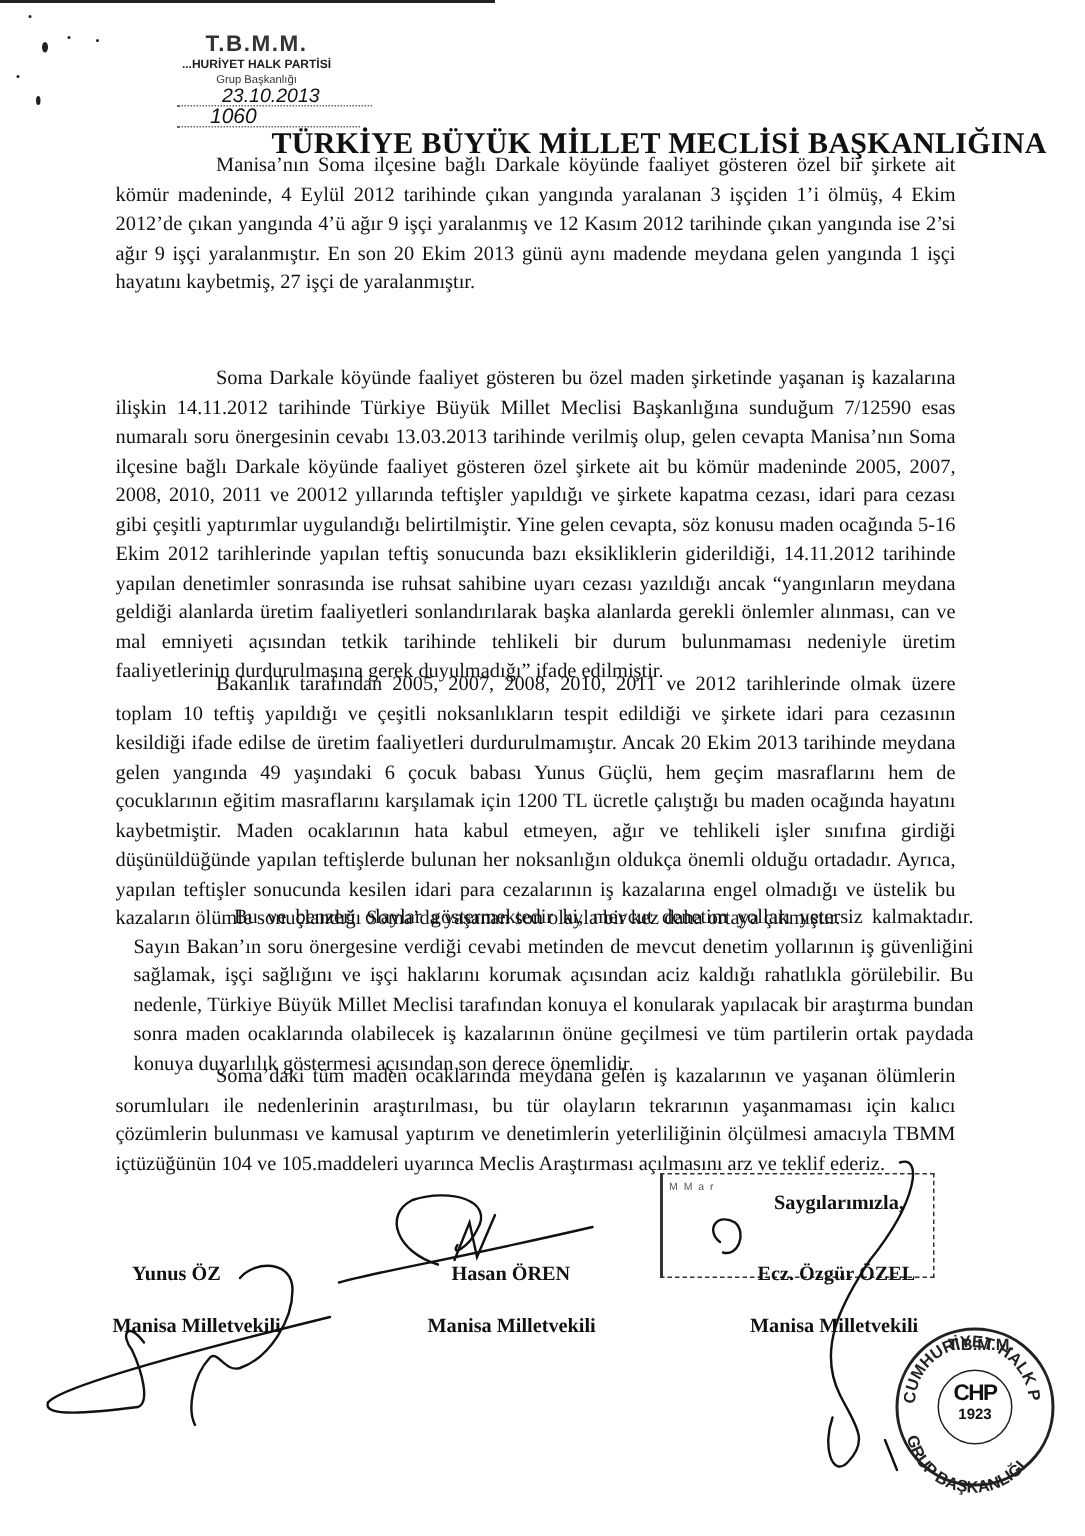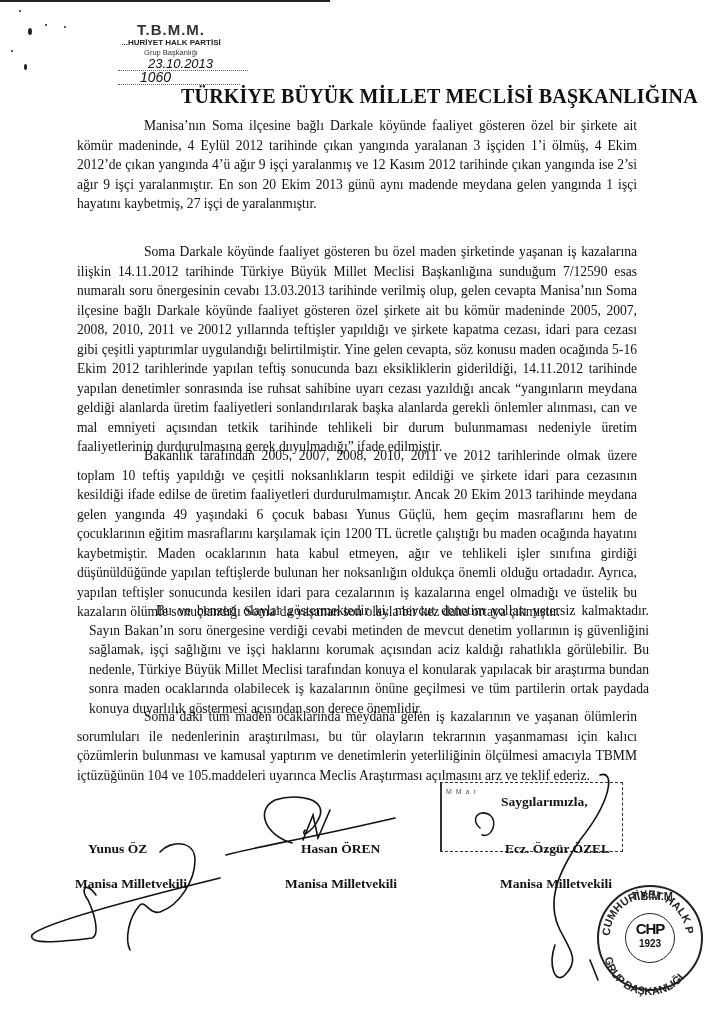--- a/index.html
+++ b/index.html
@@ -11,21 +11,21 @@
   .speck { position:absolute; background:#222; border-radius:50%; }
   .header-stamp { position:absolute; left:96px; top:22px; width:150px; font-family:"Liberation Sans", sans-serif; text-align:center; }
   .hs-title { font-size:15px; font-weight:bold; letter-spacing:1px; color:#333; line-height:16px; }
   .hs-party { font-size:8px; font-weight:bold; line-height:10px; color:#222; }
   .hs-grup { font-size:7.5px; line-height:9px; color:#333; }
   .hs-line { font-family:"Liberation Sans", sans-serif; font-style:italic; font-size:13px; line-height:13px; color:#111; text-align:left; padding-left:30px; border-bottom:1px dotted #666; width:100px; margin-left:22px; }
   .hs-line.num { font-size:14px; padding-left:22px; }
   .doc-title { position:absolute; left:181px; top:85px; font-weight:bold; font-size:20px; letter-spacing:0.2px; }
   .body-text { position:absolute; left:77px; width:560px; font-size:13.6px; line-height:19.5px; text-align:justify; }
   .body-text p { margin:0; text-indent:67px; }
-  .p1 { top:116px; }
+  .p1 { top:100px; }
   .p2 { top:210px;margin-top:32px; }
   .p3 { top:446px; }
   .p4 { top:601px;margin-left:12px; }
   .p5 { top:707px; }
   .sig { position:absolute; font-weight:bold; font-size:13.5px; white-space:nowrap; }
   .box { position:absolute; left:440px; top:782px; width:180px; height:68px; border:1px dashed #333; border-left:2px solid #333; }
   .box-scribble { position:absolute; left:446px; top:788px; font-size:7px; color:#555; letter-spacing:1px; font-family:"Liberation Sans", sans-serif; }
   svg.ink { position:absolute; left:0; top:0; width:723px; height:1024px; pointer-events:none; }
   .seal { position:absolute; left:597px; top:885px; width:102px; height:102px; border:2px solid #222; border-radius:50%; }
   .seal-inner { position:absolute; left:26px; top:26px; width:48px; height:48px; border:1.5px solid #222; border-radius:50%; text-align:center; font-family:"Liberation Sans", sans-serif; }
@@ -65,21 +65,21 @@
 <div class="body-text p4">
     <p>Bu ve benzeri olaylar göstermektedir ki, mevcut denetim yolları yetersiz kalmaktadır. Sayın Bakan’ın soru önergesine verdiği cevabi metinden de mevcut denetim yollarının iş güvenliğini sağlamak, işçi sağlığını ve işçi haklarını korumak açısından aciz kaldığı rahatlıkla görülebilir. Bu nedenle, Türkiye Büyük Millet Meclisi tarafından konuya el konularak yapılacak bir araştırma bundan sonra maden ocaklarında olabilecek iş kazalarının önüne geçilmesi ve tüm partilerin ortak paydada konuya duyarlılık göstermesi açısından son derece önemlidir.</p>
   </div>
 <div class="body-text p5">
     <p>Soma’daki tüm maden ocaklarında meydana gelen iş kazalarının ve yaşanan ölümlerin sorumluları ile nedenlerinin araştırılması, bu tür olayların tekrarının yaşanmaması için kalıcı çözümlerin bulunması ve kamusal yaptırım ve denetimlerin yeterliliğinin ölçülmesi amacıyla TBMM içtüzüğünün 104 ve 105.maddeleri uyarınca Meclis Araştırması açılmasını arz ve teklif ederiz.</p>
   </div>
 
 <div class="box"></div>
 <div class="box-scribble">M  M  a  r</div>
 
-<div class="sig" style="left:501px;top:794px;">Saygılarımızla,</div>
+<div class="sig" style="left:516px;top:794px;">Saygılarımızla,</div>
 
 <div class="sig" style="left:88px;top:841px;">Yunus ÖZ</div>
 <div class="sig" style="left:75px;top:876px;">Manisa Milletvekili</div>
 <div class="sig" style="left:301px;top:841px;">Hasan ÖREN</div>
 <div class="sig" style="left:285px;top:876px;">Manisa Milletvekili</div>
 <div class="sig" style="left:505px;top:841px;">Ecz. Özgür ÖZEL</div>
 <div class="sig" style="left:500px;top:876px;">Manisa Milletvekili</div>
 
 <div class="seal">
   <div class="seal-inner">

